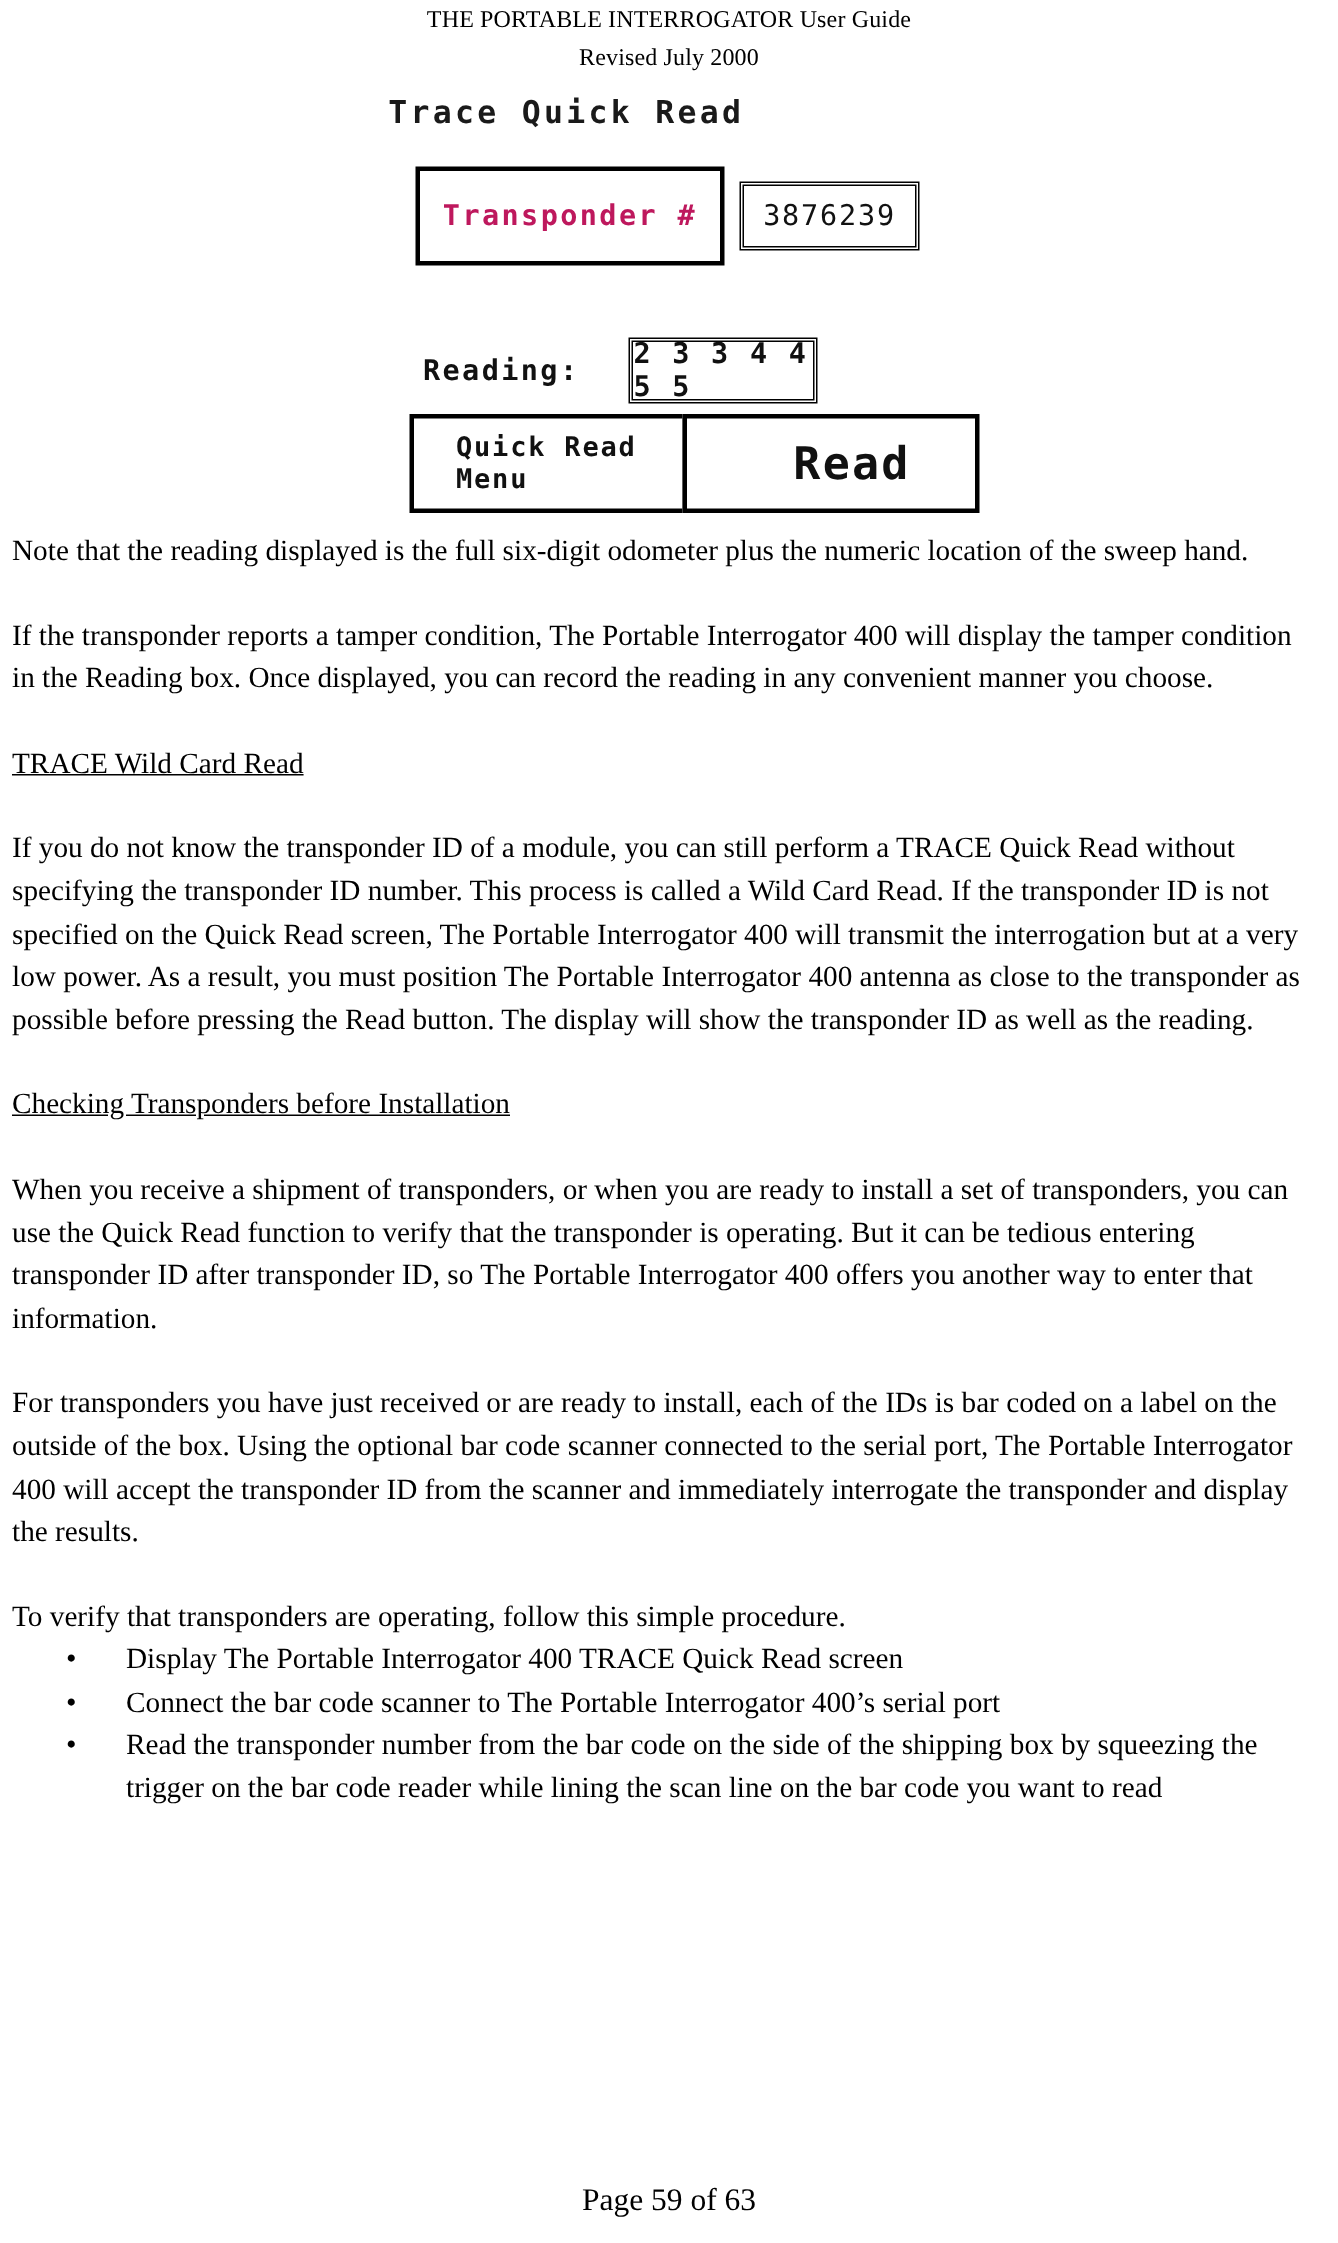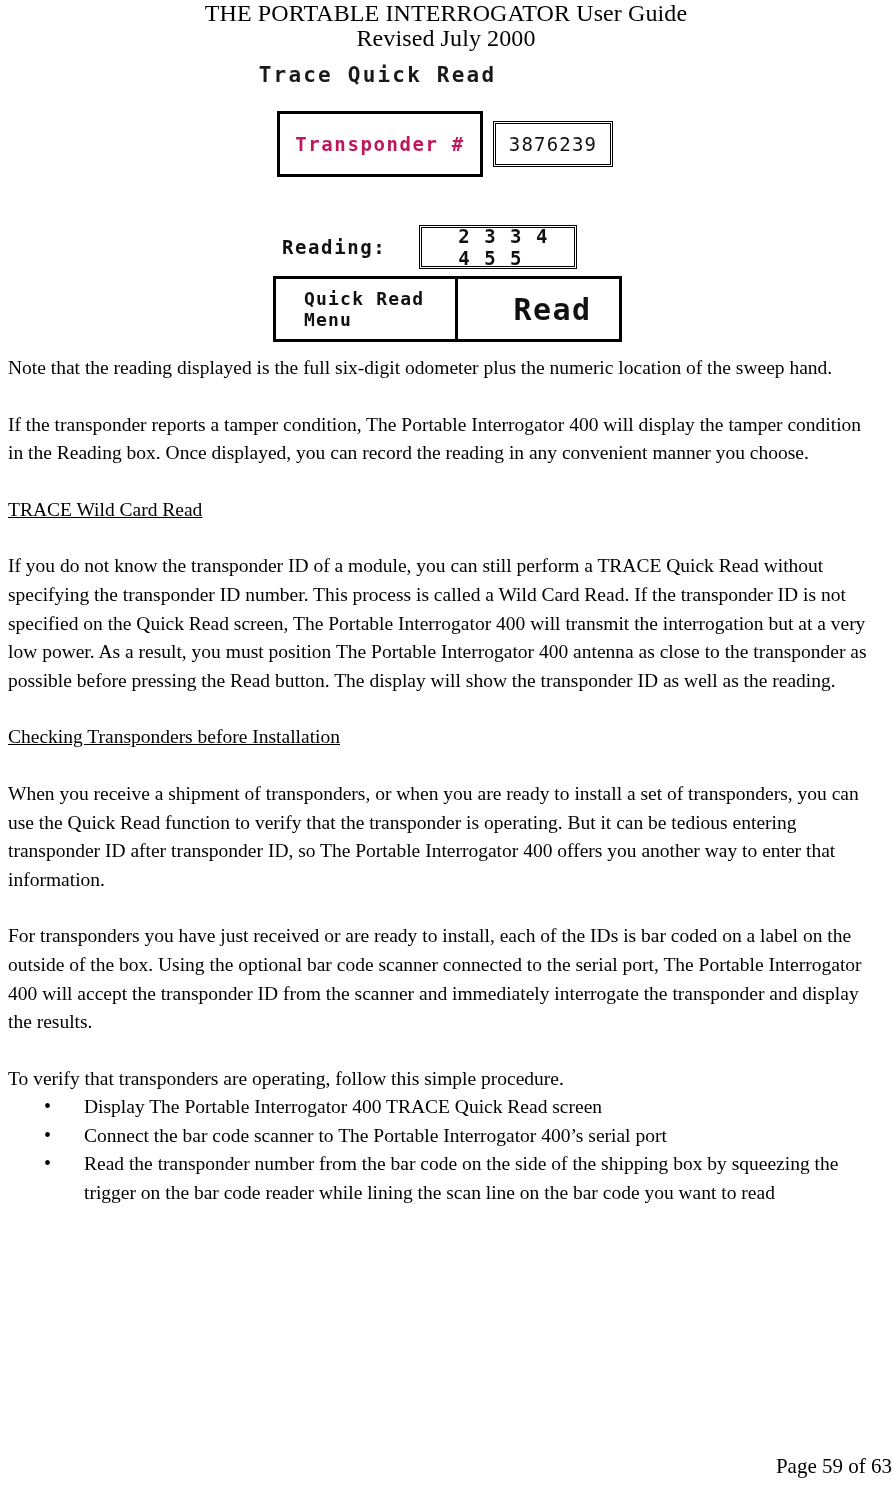--- a/index.html
+++ b/index.html
@@ -15,21 +15,21 @@
     color: #000000;
     overflow: hidden;
   }
 
   
   .doc-header {
     text-align: center;
     padding-top: 1px;
   }
   .doc-header .line {
-    font-size: 24px;
+    font-size: 16px;
     line-height: 25px;
     letter-spacing: 0.1px;
   }
 
   
   .lcd-figure {
     position: relative;
     width: 892px;
     height: 293px;
     margin-top: 6px;
@@ -94,33 +94,32 @@
     align-items: center;
   }
   .reading-label {
     font-size: 19px;
     font-weight: bold;
     letter-spacing: 1.6px;
     color: #111;
     margin-right: 33px;
   }
   .reading-value-box {
-    width: 158px;
+    width: 126px;
     height: 44px;
     border: 3px double #000;
     box-sizing: border-box;
     background: #fff;
     display: flex;
     align-items: center;
     justify-content: center;
     font-size: 19px;
     font-weight: bold;
     letter-spacing: 1.5px;
     color: #111;
-    padding-left: 36px;
   }
 
   .lcd-buttons {
     position: absolute;
     left: 273px;
     top: 219px;
     display: flex;
   }
   .lcd-btn {
     box-sizing: border-box;
@@ -133,21 +132,21 @@
     color: #111;
     padding-left: 28px;
   }
   .btn-menu {
     width: 185px;
     font-size: 18px;
     font-weight: bold;
     letter-spacing: 1.2px;
   }
   .btn-read {
-    width: 167px;
+    width: 198px;
     border-left-width: 3px;
     margin-left: -3px;
     font-size: 30px;
     font-weight: bold;
     letter-spacing: 1.5px;
   }
 
   
   .body-text {
     position: relative;
@@ -187,21 +186,21 @@
     left: 36px;
     top: -1px;
     font-size: 20px;
   }
 
   .page-footer {
     position: absolute;
     left: 0;
     bottom: 16px;
     width: 892px;
-    text-align: right;
+    text-align: center;
     font-size: 21px;
   }
 </style>
 </head>
 <body>
 
 <div class="doc-header">
   <div class="line">THE PORTABLE INTERROGATOR User Guide</div>
   <div class="line">Revised July 2000</div>
 </div>

